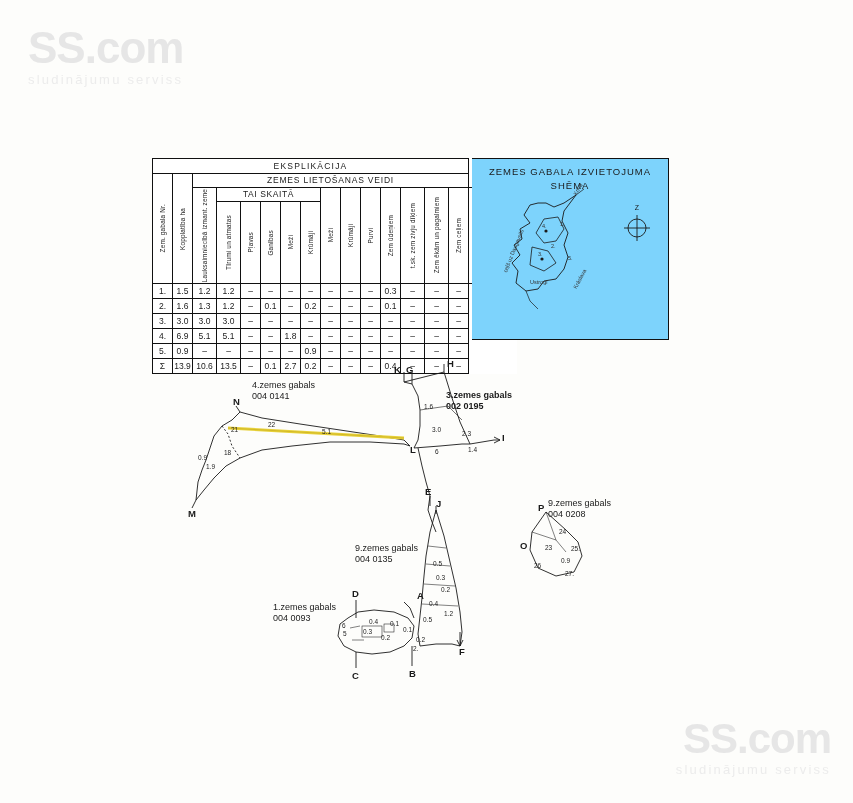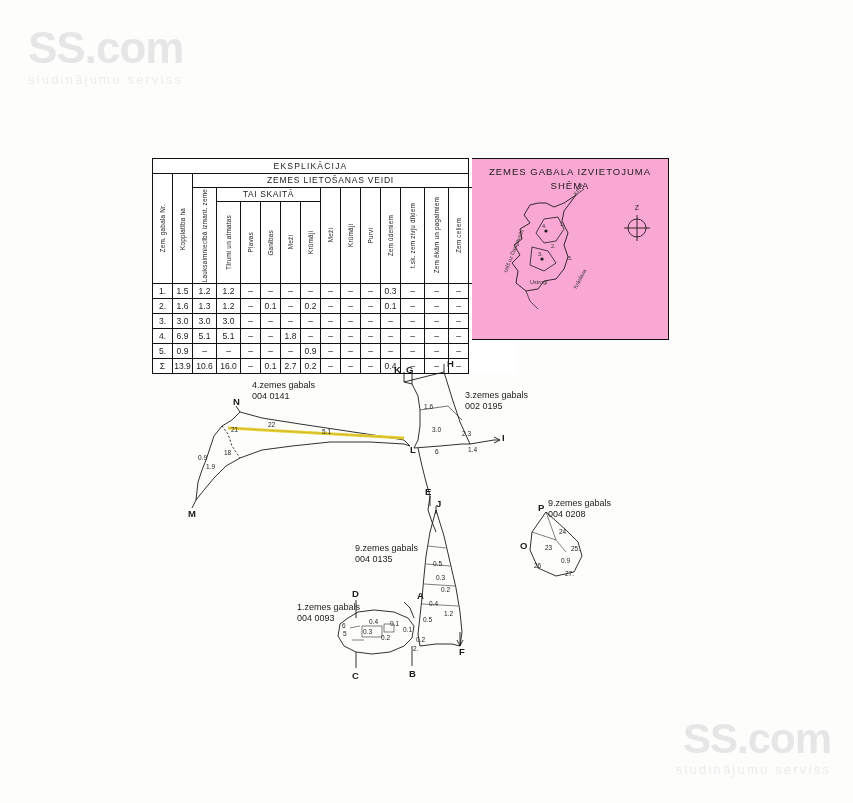--- a/index.html
+++ b/index.html
@@ -102,21 +102,21 @@
   .sigma { font-size: 10px; }
 
   
   .scheme {
     position: absolute;
     left: 472px;
     top: 158px;
     width: 196px;
     height: 180px;
     border: 1px solid #111;
-    background: #f9a8d4;
+    background: #7dd3fc;
     border-left: none;
   }
   .scheme-title {
     text-align: center;
     font-size: 9.5px;
     letter-spacing: 1px;
     margin-top: 6px;
     line-height: 1.5;
   }
   .compass {
@@ -329,21 +329,21 @@
         <td>–</td>
         <td>–</td>
         <td>–</td>
         <td>–</td>
         <td>–</td>
       </tr>
       <tr class="datarow">
         <td class="rowlbl sigma">Σ</td>
         <td>13.9</td>
         <td>10.6</td>
-        <td>16.0</td>
+        <td>13.5</td>
         <td>–</td>
         <td>0.1</td>
         <td>2.7</td>
         <td>0.2</td>
         <td>–</td>
         <td>–</td>
         <td>–</td>
         <td>0.4</td>
         <td>–</td>
         <td>–</td>
@@ -466,33 +466,33 @@
         <path d="M356 302 L356 318"></path>
         <path d="M412 296 L412 316"></path>
         <path d="M460 282 L460 296 M457 290 L460 296 L463 290"></path>
       </g>
     </svg>
 
     <div class="lbl" style="left:252px; top:30px;">
       <span class="code">4.zemes gabals</span>
       <span class="code">004  0141</span>
     </div>
-    <div class="lbl" style="left:465px; top:40px;">
+    <div class="lbl" style="left:446px; top:40px;font-weight:bold;">
       <span class="code">3.zemes gabals</span>
       <span class="code">002  0195</span>
     </div>
     <div class="lbl" style="left:548px; top:148px;">
       <span class="code">9.zemes gabals</span>
       <span class="code">004  0208</span>
     </div>
     <div class="lbl" style="left:355px; top:193px;">
       <span class="code">9.zemes gabals</span>
       <span class="code">004  0135</span>
     </div>
-    <div class="lbl" style="left:273px; top:252px;margin-left:24px;">
+    <div class="lbl" style="left:273px; top:252px;">
       <span class="code">1.zemes gabals</span>
       <span class="code">004  0093</span>
     </div>
 
     <div class="ptlbl" style="left:394px; top:14px;">K</div>
     <div class="ptlbl" style="left:406px; top:14px;">G</div>
     <div class="ptlbl" style="left:447px; top:8px;">H</div>
     <div class="ptlbl" style="left:233px; top:46px;">N</div>
     <div class="ptlbl" style="left:502px; top:82px;">I</div>
     <div class="ptlbl" style="left:410px; top:94px;">L</div>

